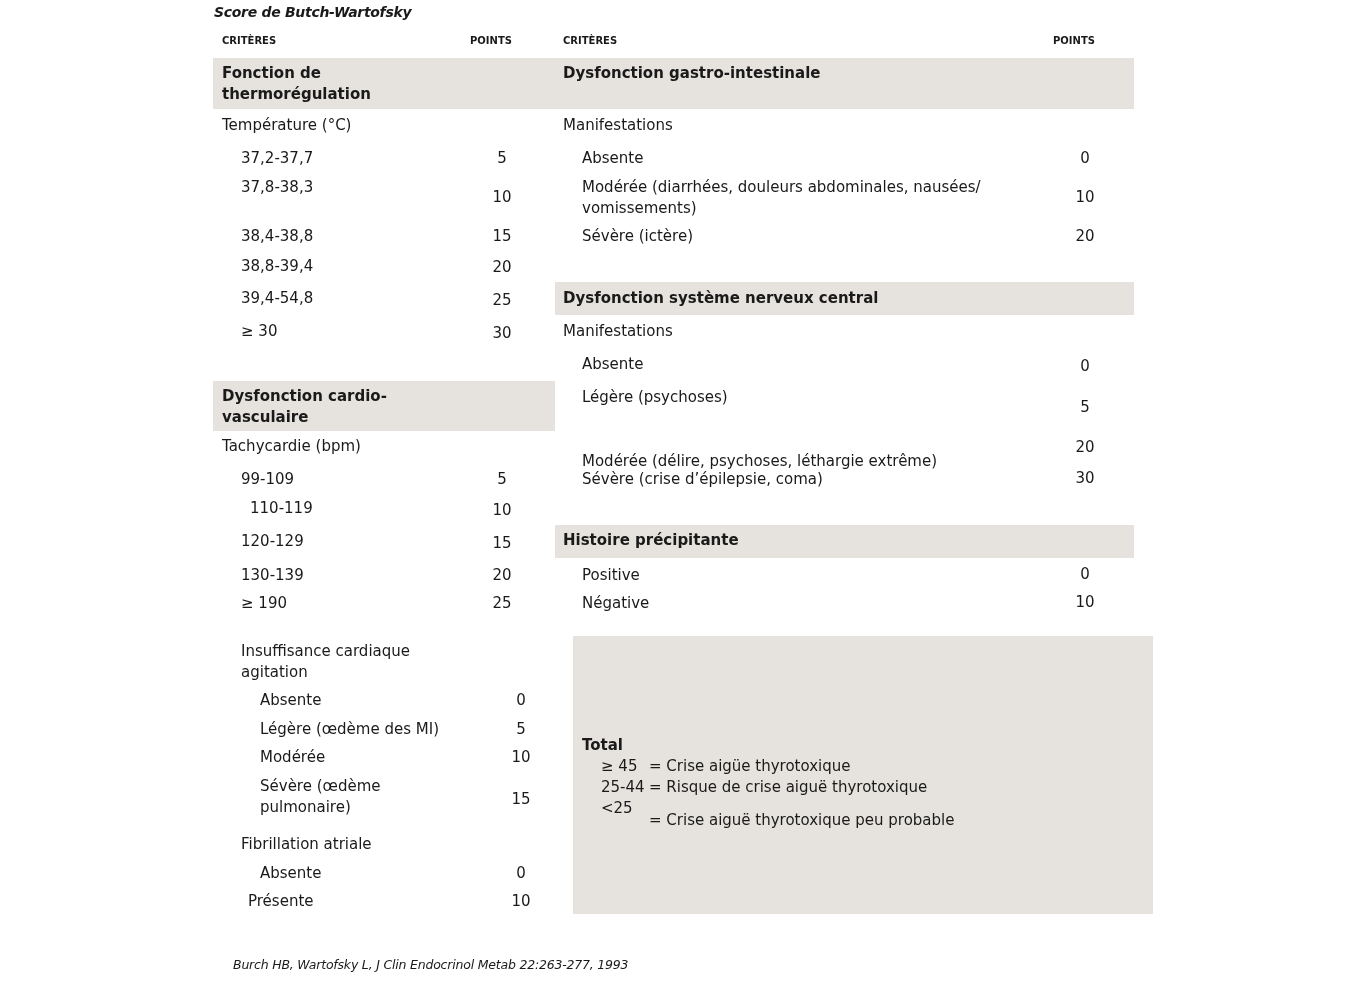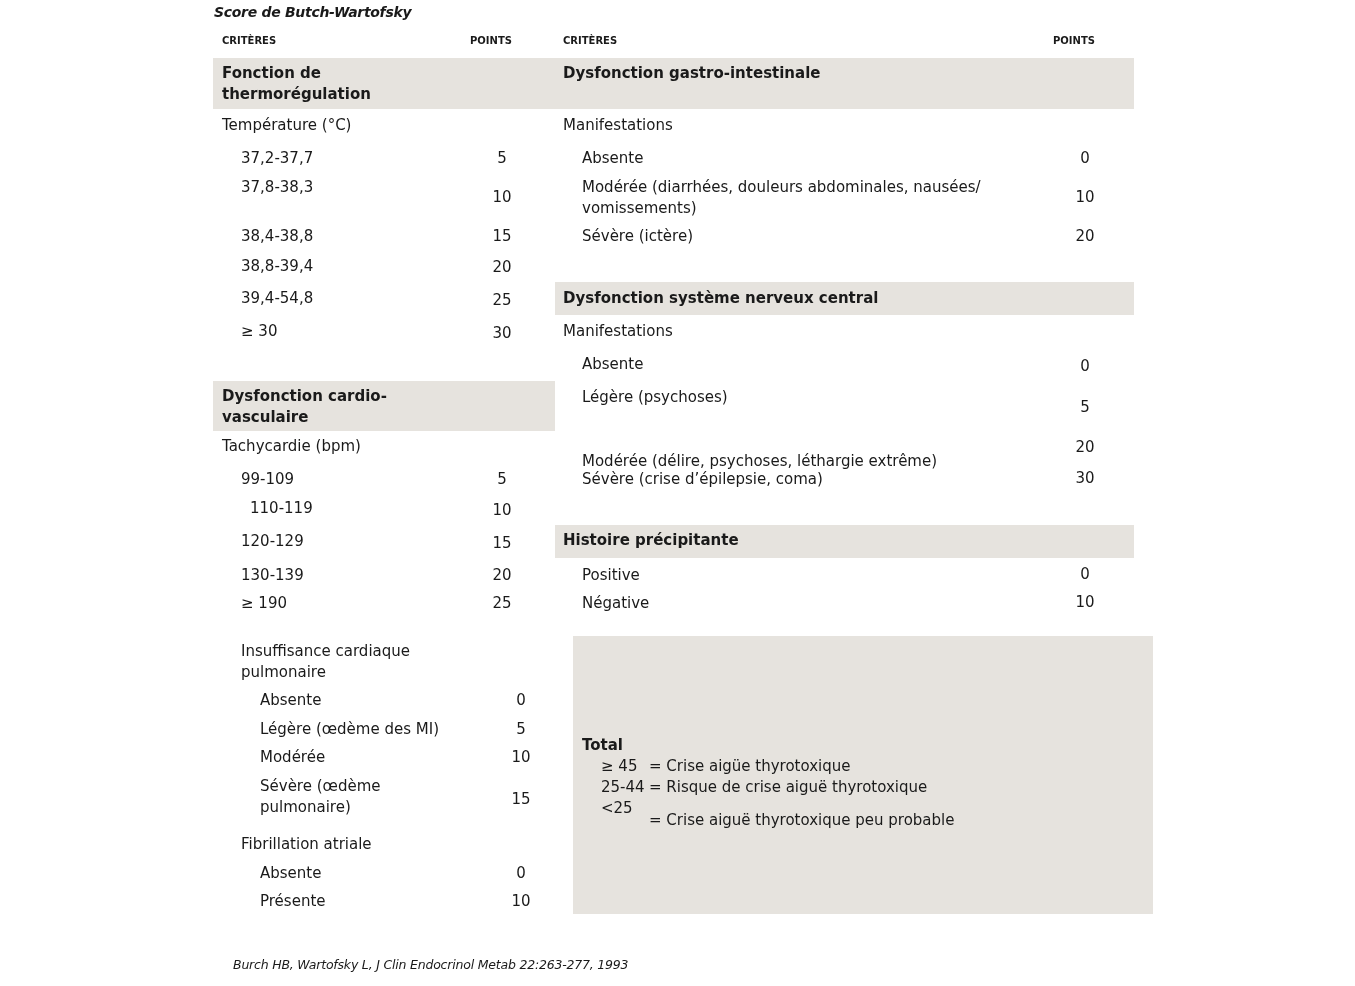--- a/index.html
+++ b/index.html
@@ -56,36 +56,36 @@
 <div class="abs lbl" style="left:250px;top:498px;">110-119</div>
 <div class="abs pts" style="left:487px;top:501px;">10</div>
 <div class="abs lbl" style="left:241px;top:531px;">120-129</div>
 <div class="abs pts" style="left:487px;top:534px;">15</div>
 <div class="abs lbl" style="left:241px;top:565px;">130-139</div>
 <div class="abs pts" style="left:487px;top:566px;">20</div>
 <div class="abs lbl" style="left:241px;top:593px;">≥ 190</div>
 <div class="abs pts" style="left:487px;top:594px;">25</div>
 
 <div class="abs lbl" style="left:241px;top:641px;">Insuffisance cardiaque</div>
-<div class="abs lbl" style="left:241px;top:662px;">pulmonaire</div>
+<div class="abs lbl" style="left:241px;top:662px;">agitation</div>
 
 <div class="abs lbl" style="left:260px;top:690px;">Absente</div>
 <div class="abs pts" style="left:506px;top:691px;">0</div>
 <div class="abs lbl" style="left:260px;top:719px;">Légère (œdème des MI)</div>
 <div class="abs pts" style="left:506px;top:720px;">5</div>
 <div class="abs lbl" style="left:260px;top:747px;">Modérée</div>
 <div class="abs pts" style="left:506px;top:748px;">10</div>
 <div class="abs lbl" style="left:260px;top:776px;">Sévère (œdème</div>
 <div class="abs lbl" style="left:260px;top:797px;text-align:center;">pulmonaire)</div>
 <div class="abs pts" style="left:506px;top:790px;">15</div>
 
 <div class="abs lbl" style="left:241px;top:834px;">Fibrillation atriale</div>
 <div class="abs lbl" style="left:260px;top:863px;">Absente</div>
 <div class="abs pts" style="left:506px;top:864px;">0</div>
-<div class="abs lbl" style="left:260px;top:891px;text-align:center;">Présente</div>
+<div class="abs lbl" style="left:248px;top:891px;text-align:center;">Présente</div>
 <div class="abs pts" style="left:506px;top:892px;">10</div>
 
 <div class="band" style="left:555px;top:58px;width:579px;height:51px;"></div>
 <div class="abs sec" style="left:563px;top:63px;">Dysfonction gastro-intestinale</div>
 
 <div class="abs lbl" style="left:563px;top:115px;">Manifestations</div>
 
 <div class="abs lbl" style="left:582px;top:148px;">Absente</div>
 <div class="abs pts" style="left:1070px;top:149px;">0</div>
 <div class="abs lbl" style="left:582px;top:177px;">Modérée (diarrhées, douleurs abdominales, nausées/</div>

